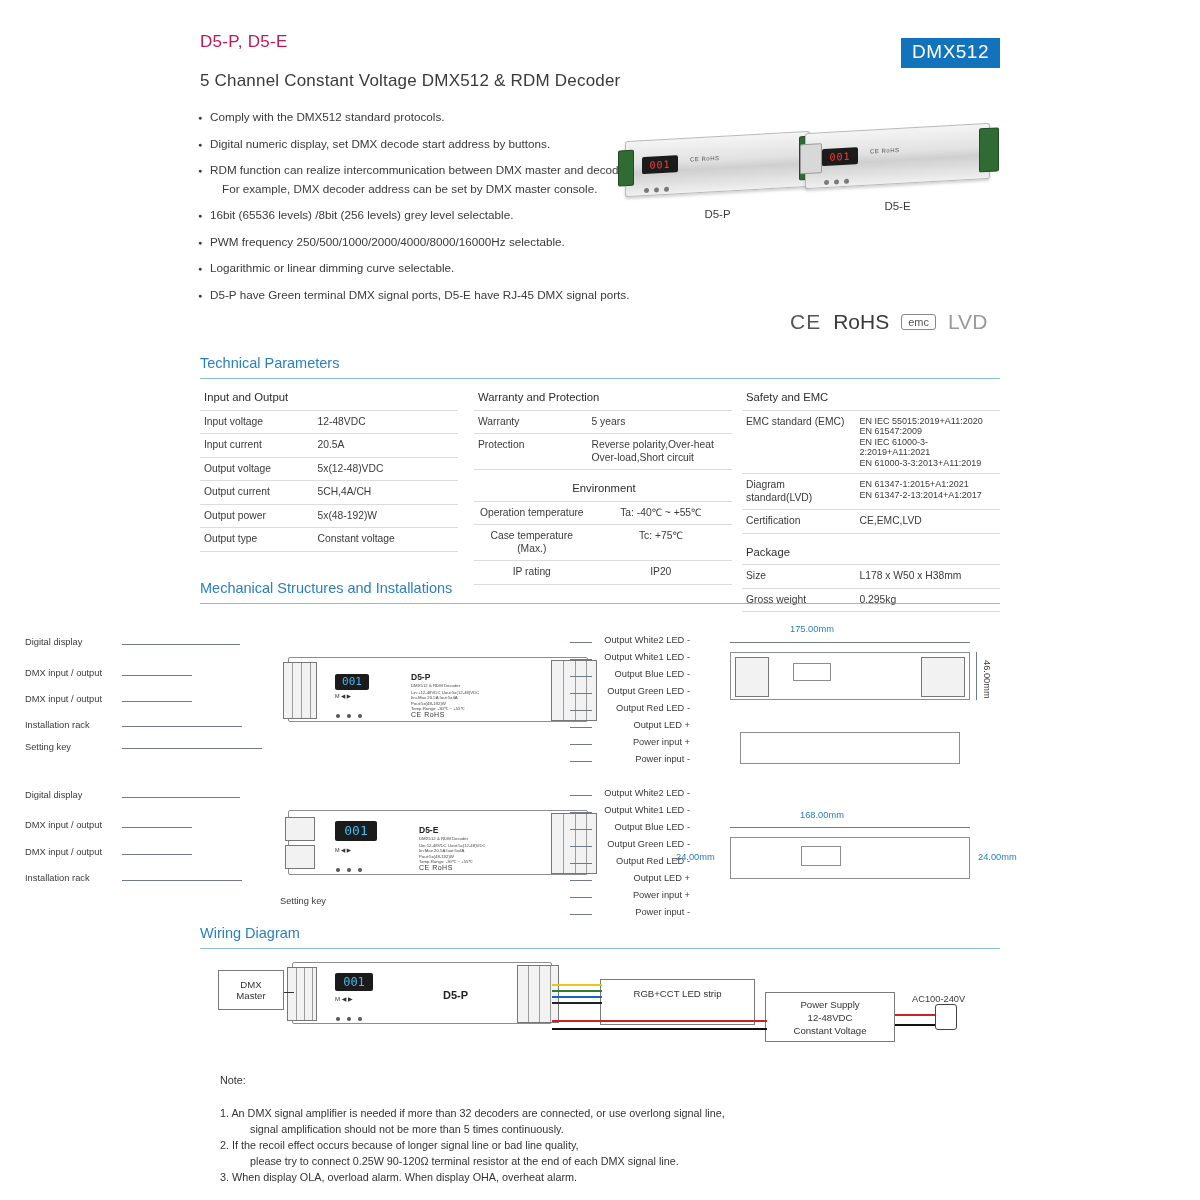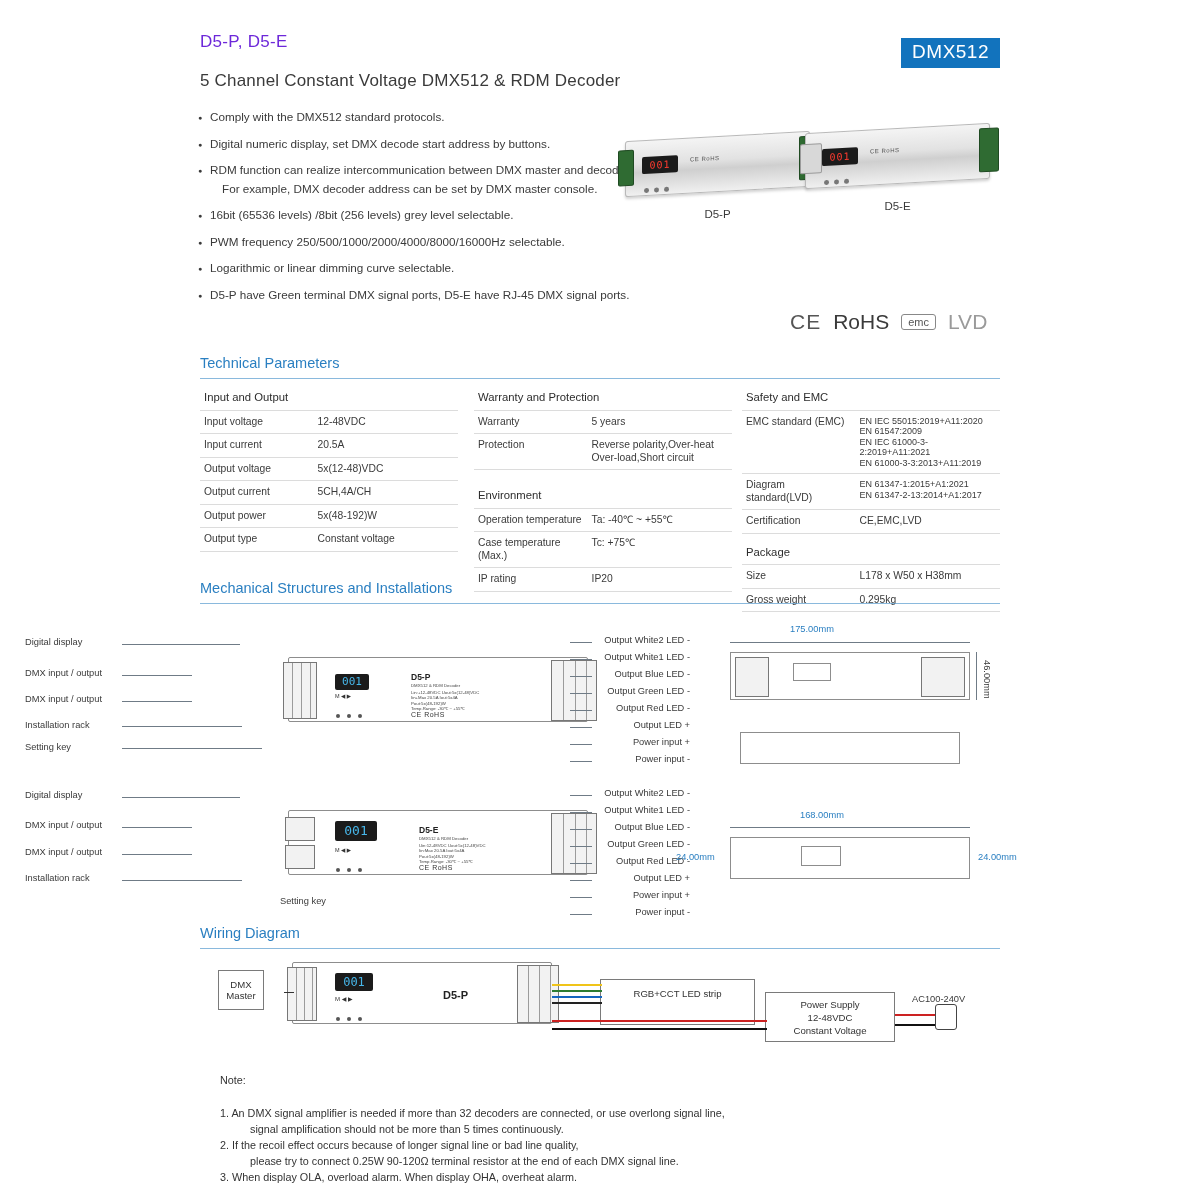--- a/index.html
+++ b/index.html
@@ -10,21 +10,21 @@
     color:#231f20;
     background:#ffffff;
     position:relative;
     overflow:hidden;
   }
   .page { position:absolute; left:0; top:0; width:1200px; height:1200px; }
 
   
   .model-line {
     position:absolute; left:200px; top:32px;
-    font-size:17px; color:#6d28d9; letter-spacing:.3px;
+    font-size:17px; color:#be185d; letter-spacing:.3px;
   }
   .title {
     position:absolute; left:200px; top:71px;
     font-size:17px; color:#3a3a3a; letter-spacing:.2px;
   }
   .dmx-badge {
     position:absolute; right:200px; top:38px;
     background:#1273bd; color:#fff;
     font-size:19px; padding:3px 11px 5px 11px;
     letter-spacing:.5px;
@@ -245,21 +245,21 @@
             <td class="c1">Warranty</td>
             <td class="c2">5 years</td>
           </tr>
       <tr>
             <td class="c1">Protection</td>
             <td class="c2" style="white-space:pre-line">Reverse polarity,Over-heat
 Over-load,Short circuit</td>
           </tr>
     </tbody>
       </table>
-    <table style="margin-top:14px;">
+    <table style="margin-top:7px;text-align:center;">
       <tbody>
           <tr class="head">
             <td colspan="2">Environment</td>
           </tr>
       <tr>
             <td class="c1">Operation temperature</td>
             <td class="c2">Ta: -40℃ ~ +55℃</td>
           </tr>
       <tr>
             <td class="c1">Case temperature (Max.)</td>
@@ -450,21 +450,21 @@
       <div class="btnrow" style="position:absolute; left:72px; top:30px;"><i></i><i></i><i></i></div>
     </div>
     <div class="dimtxt" style="left:476px; top:240px;">24.00mm</div>
     <div class="dimtxt" style="left:778px; top:240px;">24.00mm</div>
   </div>
 
   <div class="sec-head" style="left:200px; top:925px;">Wiring Diagram</div>
   <div class="sec-rule" style="left:200px; top:948px; width:800px;"></div>
 
   <div class="wire">
-    <div class="box" style="left:18px; top:18px; width:46px; height:40px; white-space:pre-line; padding-top:8px;">DMX
+    <div class="box" style="left:18px; top:18px; width:66px; height:40px; white-space:pre-line; padding-top:8px;">DMX
 Master</div>
 
     <div class="unit" style="left:92px; top:10px; width:260px; height:62px;">
       <div class="scr" style="left:42px; top:10px; width:38px; height:18px; font-size:12px; line-height:18px;">001</div>
       <div style="position:absolute; left:42px; top:32px; font-size:6px; color:#333;">M  ◀  ▶</div>
       <div class="btnrow" style="left:43px; top:44px;"><i></i><i></i><i></i></div>
       <div class="name" style="left:150px; top:26px; font-size:11px;">D5-P</div>
       <div class="conn" style="left:-6px; top:4px; width:30px; height:54px;">
         <div class="pin" style="left:8px;"></div>
           <div class="pin" style="left:16px;"></div>

